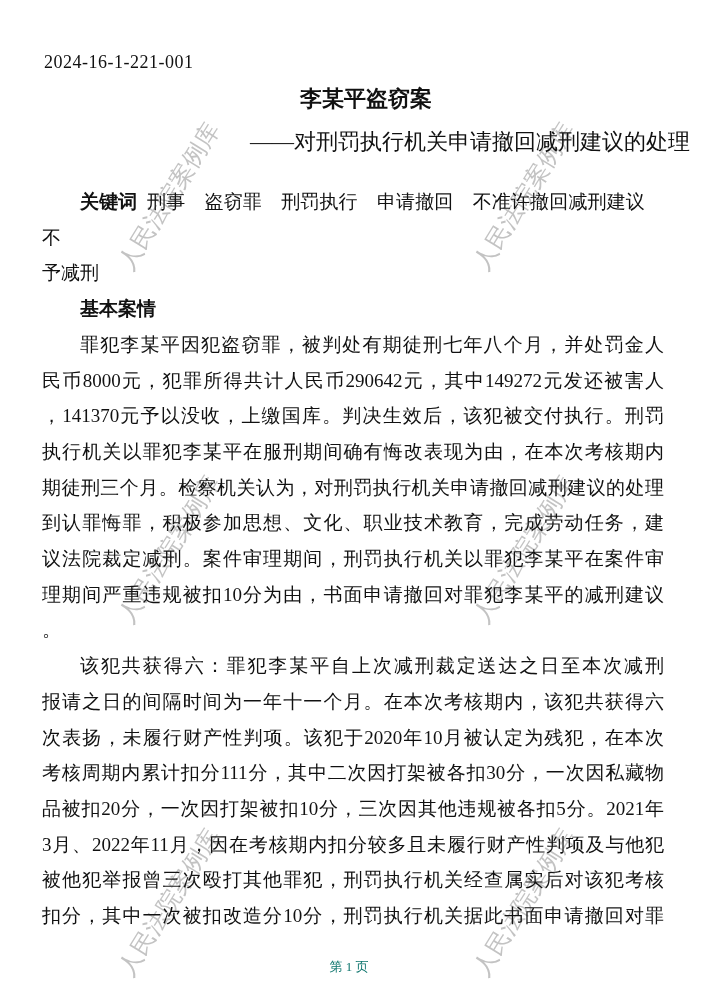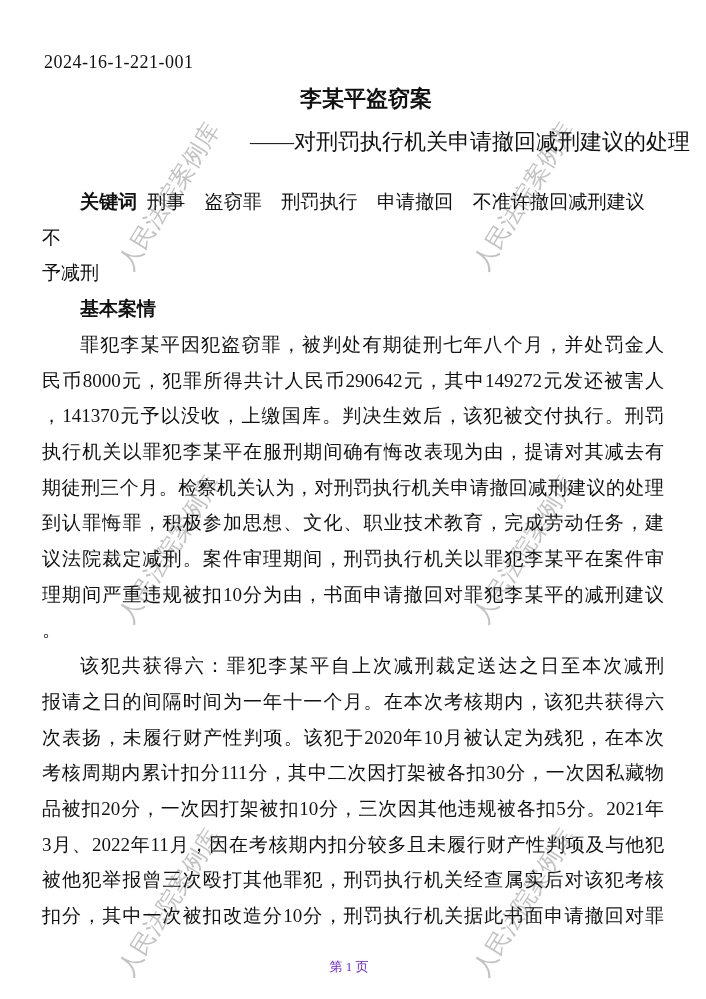--- a/index.html
+++ b/index.html
@@ -89,21 +89,21 @@
     font-family: Liberation Serif, serif;
   }
   
   .footer {
     position: absolute;
     left: 0;
     right: 8px;
     top: 958px;
     text-align: center;
     font-size: 13px;
-    color: #6d28d9;
+    color: #0f766e;
   }
 </style>
 </head>
 <body>
 
 <div class="page">
 
   <span class="wm w1">人民法院案例库</span>
   <span class="wm w2">人民法院案例库</span>
   <span class="wm w3">人民法院案例库</span>
@@ -121,21 +121,21 @@
       <span class="kw-label">关键词</span><span> 刑事  盗窃罪  刑罚执行  申请撤回  不准许撤回减刑建议  不</span>
     </p>
     <p class="line end">予减刑</p>
 
     <p class="section-heading">基本案情</p>
 
     <div>
         <div class="line first">罪犯李某平因犯盗窃罪，被判处有期徒刑七年八个月，并处罚金人</div>
         <div class="line">民币8000元，犯罪所得共计人民币290642元，其中149272元发还被害人</div>
         <div class="line">，141370元予以没收，上缴国库。判决生效后，该犯被交付执行。刑罚</div>
-        <div class="line">执行机关以罪犯李某平在服刑期间确有悔改表现为由，提请对其减去有</div>
+        <div class="line">执行机关以罪犯李某平在服刑期间确有悔改表现为由，在本次考核期内</div>
         <div class="line">期徒刑三个月。检察机关认为，对刑罚执行机关申请撤回减刑建议的处理</div>
         <div class="line">到认罪悔罪，积极参加思想、文化、职业技术教育，完成劳动任务，建</div>
         <div class="line">议法院裁定减刑。案件审理期间，刑罚执行机关以罪犯李某平在案件审</div>
         <div class="line">理期间严重违规被扣10分为由，书面申请撤回对罪犯李某平的减刑建议</div>
         <div class="line end">。</div>
       </div>
     <div>
         <div class="line first">该犯共获得六：罪犯李某平自上次减刑裁定送达之日至本次减刑</div>
         <div class="line">报请之日的间隔时间为一年十一个月。在本次考核期内，该犯共获得六</div>
         <div class="line">次表扬，未履行财产性判项。该犯于2020年10月被认定为残犯，在本次</div>

